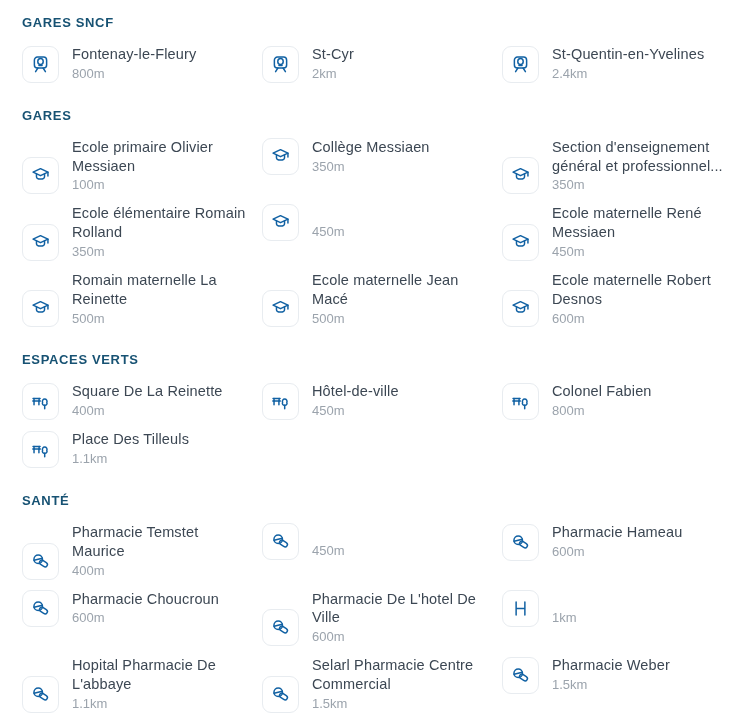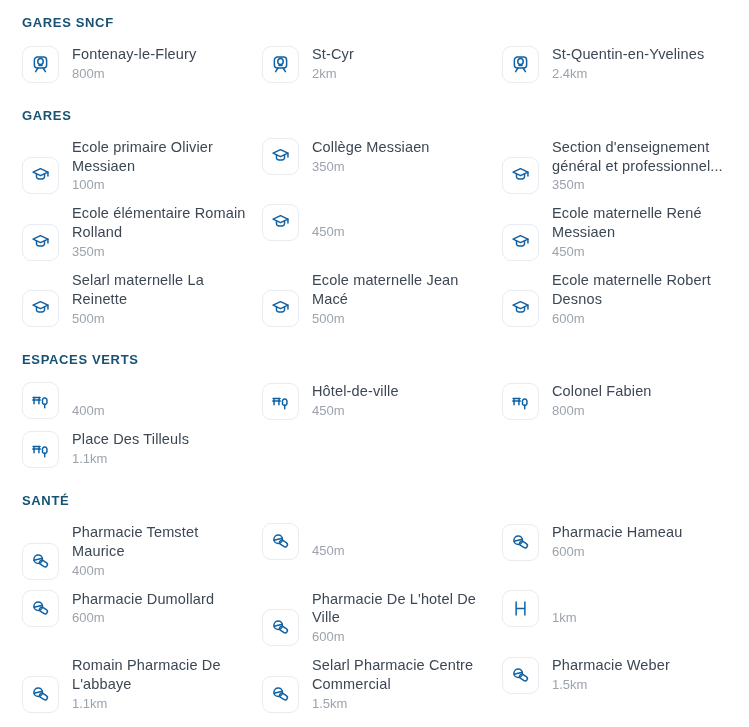--- a/index.html
+++ b/index.html
@@ -202,21 +202,21 @@
 
   <div class="item">
     <span class="icon-box">
             <svg width="21" height="21" viewBox="0 0 24 24" fill="none" stroke="#1161a3" stroke-width="1.7" stroke-linecap="round" stroke-linejoin="round">
               <path d="M12 4.2L20.5 8.2L12 12.2L3.5 8.2z"></path>
               <path d="M7.4 10.4v2.9c0 1.5 2 2.7 4.6 2.7s4.6-1.2 4.6-2.7v-2.9"></path>
               <path d="M20.5 8.2v4.4"></path>
             </svg>
           </span>
     <span class="item-text">
-      <span class="item-title" style="display:block">Selarl maternelle La Reinette</span>
+      <span class="item-title" style="display:block">Romain maternelle La Reinette</span>
       <span class="item-distance" style="display:block">500m</span>
     </span>
   </div>
 
   <div class="item">
     <span class="icon-box">
             <svg width="21" height="21" viewBox="0 0 24 24" fill="none" stroke="#1161a3" stroke-width="1.7" stroke-linecap="round" stroke-linejoin="round">
               <path d="M12 4.2L20.5 8.2L12 12.2L3.5 8.2z"></path>
               <path d="M7.4 10.4v2.9c0 1.5 2 2.7 4.6 2.7s4.6-1.2 4.6-2.7v-2.9"></path>
               <path d="M20.5 8.2v4.4"></path>
@@ -252,20 +252,21 @@
             <svg width="21" height="21" viewBox="0 0 24 24" fill="none" stroke="#1161a3" stroke-width="1.7" stroke-linecap="round" stroke-linejoin="round">
               <path d="M3.5 8.7h8"></path>
               <path d="M4.6 8.7v2.8M10.4 8.7v2.8"></path>
               <path d="M3.2 11.5h8.6"></path>
               <path d="M4.6 11.5v4.3M10.2 11.5v4.3"></path>
               <path d="M16.6 16.3c-1.9-.1-3-1.7-2.2-3.3c-.9-1.8.5-3.8 2.4-3.8s3.3 2 2.4 3.8c.8 1.6-.3 3.2-2.2 3.3z"></path>
               <path d="M16.8 16.3v3.9"></path>
             </svg>
           </span>
     <span class="item-text">
+      <span class="item-title" style="display:block">Square De La Reinette</span>
       <span class="item-distance" style="display:block">400m</span>
     </span>
   </div>
 
   <div class="item">
     <span class="icon-box">
             <svg width="21" height="21" viewBox="0 0 24 24" fill="none" stroke="#1161a3" stroke-width="1.7" stroke-linecap="round" stroke-linejoin="round">
               <path d="M3.5 8.7h8"></path>
               <path d="M4.6 8.7v2.8M10.4 8.7v2.8"></path>
               <path d="M3.2 11.5h8.6"></path>
@@ -363,21 +364,21 @@
 
   <div class="item">
     <span class="icon-box">
             <svg width="21" height="21" viewBox="0 0 24 24" fill="none" stroke="#1161a3" stroke-width="1.7" stroke-linecap="round" stroke-linejoin="round">
               <circle cx="9.4" cy="9.4" r="4.9"></circle>
               <path d="M4.7 10.6l9.3-2.4"></path>
               <rect x="10.6" y="11.6" width="9.6" height="5.4" rx="2.7" transform="rotate(33 15.4 14.3)"></rect>
             </svg>
           </span>
     <span class="item-text">
-      <span class="item-title" style="display:block">Pharmacie Dumollard</span>
+      <span class="item-title" style="display:block">Pharmacie Choucroun</span>
       <span class="item-distance" style="display:block">600m</span>
     </span>
   </div>
 
   <div class="item">
     <span class="icon-box">
             <svg width="21" height="21" viewBox="0 0 24 24" fill="none" stroke="#1161a3" stroke-width="1.7" stroke-linecap="round" stroke-linejoin="round">
               <circle cx="9.4" cy="9.4" r="4.9"></circle>
               <path d="M4.7 10.6l9.3-2.4"></path>
               <rect x="10.6" y="11.6" width="9.6" height="5.4" rx="2.7" transform="rotate(33 15.4 14.3)"></rect>
@@ -402,21 +403,21 @@
 
   <div class="item">
     <span class="icon-box">
             <svg width="21" height="21" viewBox="0 0 24 24" fill="none" stroke="#1161a3" stroke-width="1.7" stroke-linecap="round" stroke-linejoin="round">
               <circle cx="9.4" cy="9.4" r="4.9"></circle>
               <path d="M4.7 10.6l9.3-2.4"></path>
               <rect x="10.6" y="11.6" width="9.6" height="5.4" rx="2.7" transform="rotate(33 15.4 14.3)"></rect>
             </svg>
           </span>
     <span class="item-text">
-      <span class="item-title" style="display:block">Romain Pharmacie De L'abbaye</span>
+      <span class="item-title" style="display:block">Hopital Pharmacie De L'abbaye</span>
       <span class="item-distance" style="display:block">1.1km</span>
     </span>
   </div>
 
   <div class="item">
     <span class="icon-box">
             <svg width="21" height="21" viewBox="0 0 24 24" fill="none" stroke="#1161a3" stroke-width="1.7" stroke-linecap="round" stroke-linejoin="round">
               <circle cx="9.4" cy="9.4" r="4.9"></circle>
               <path d="M4.7 10.6l9.3-2.4"></path>
               <rect x="10.6" y="11.6" width="9.6" height="5.4" rx="2.7" transform="rotate(33 15.4 14.3)"></rect>

